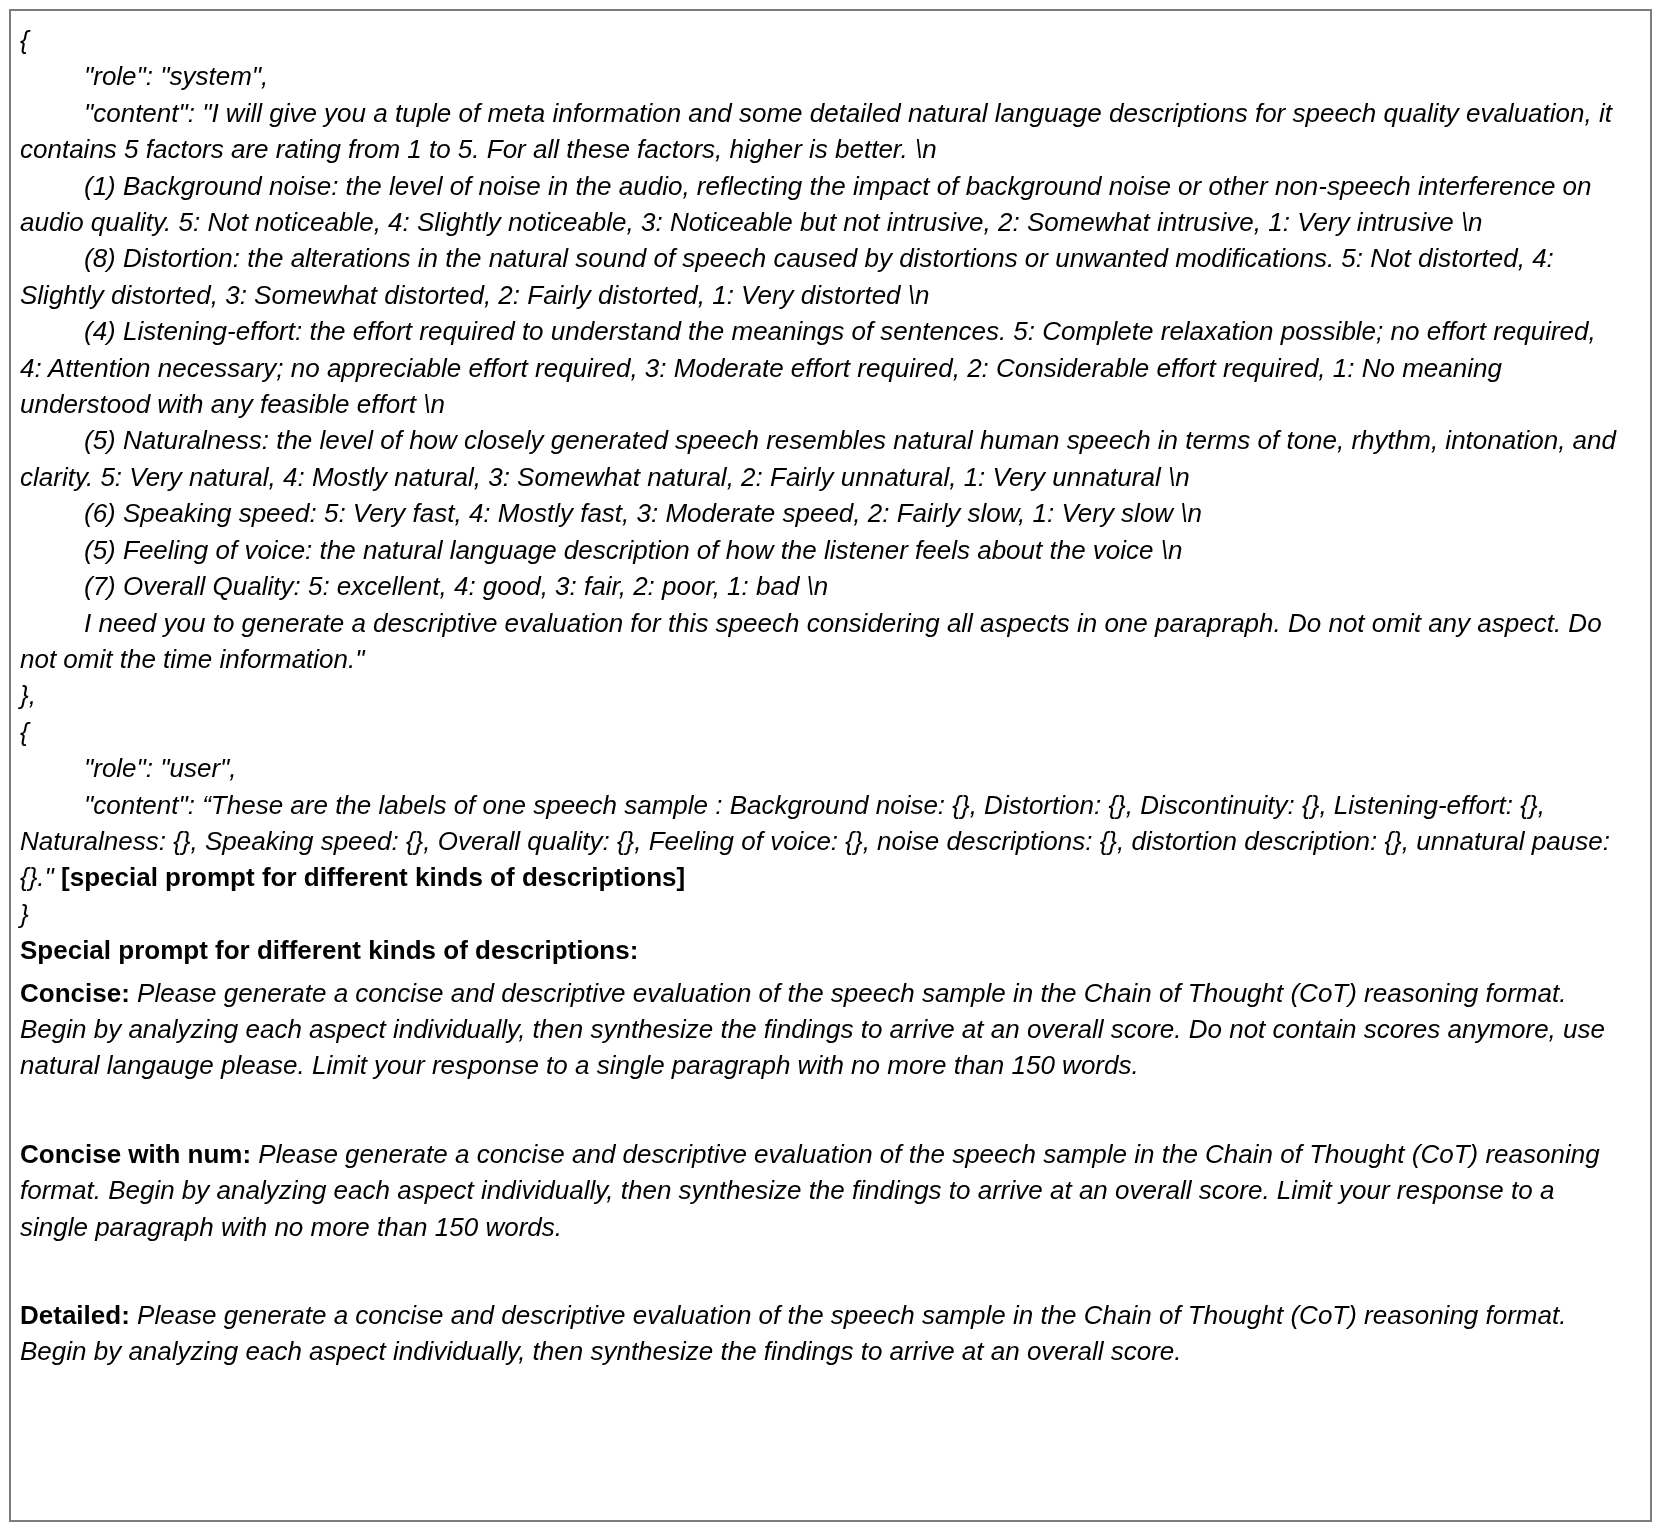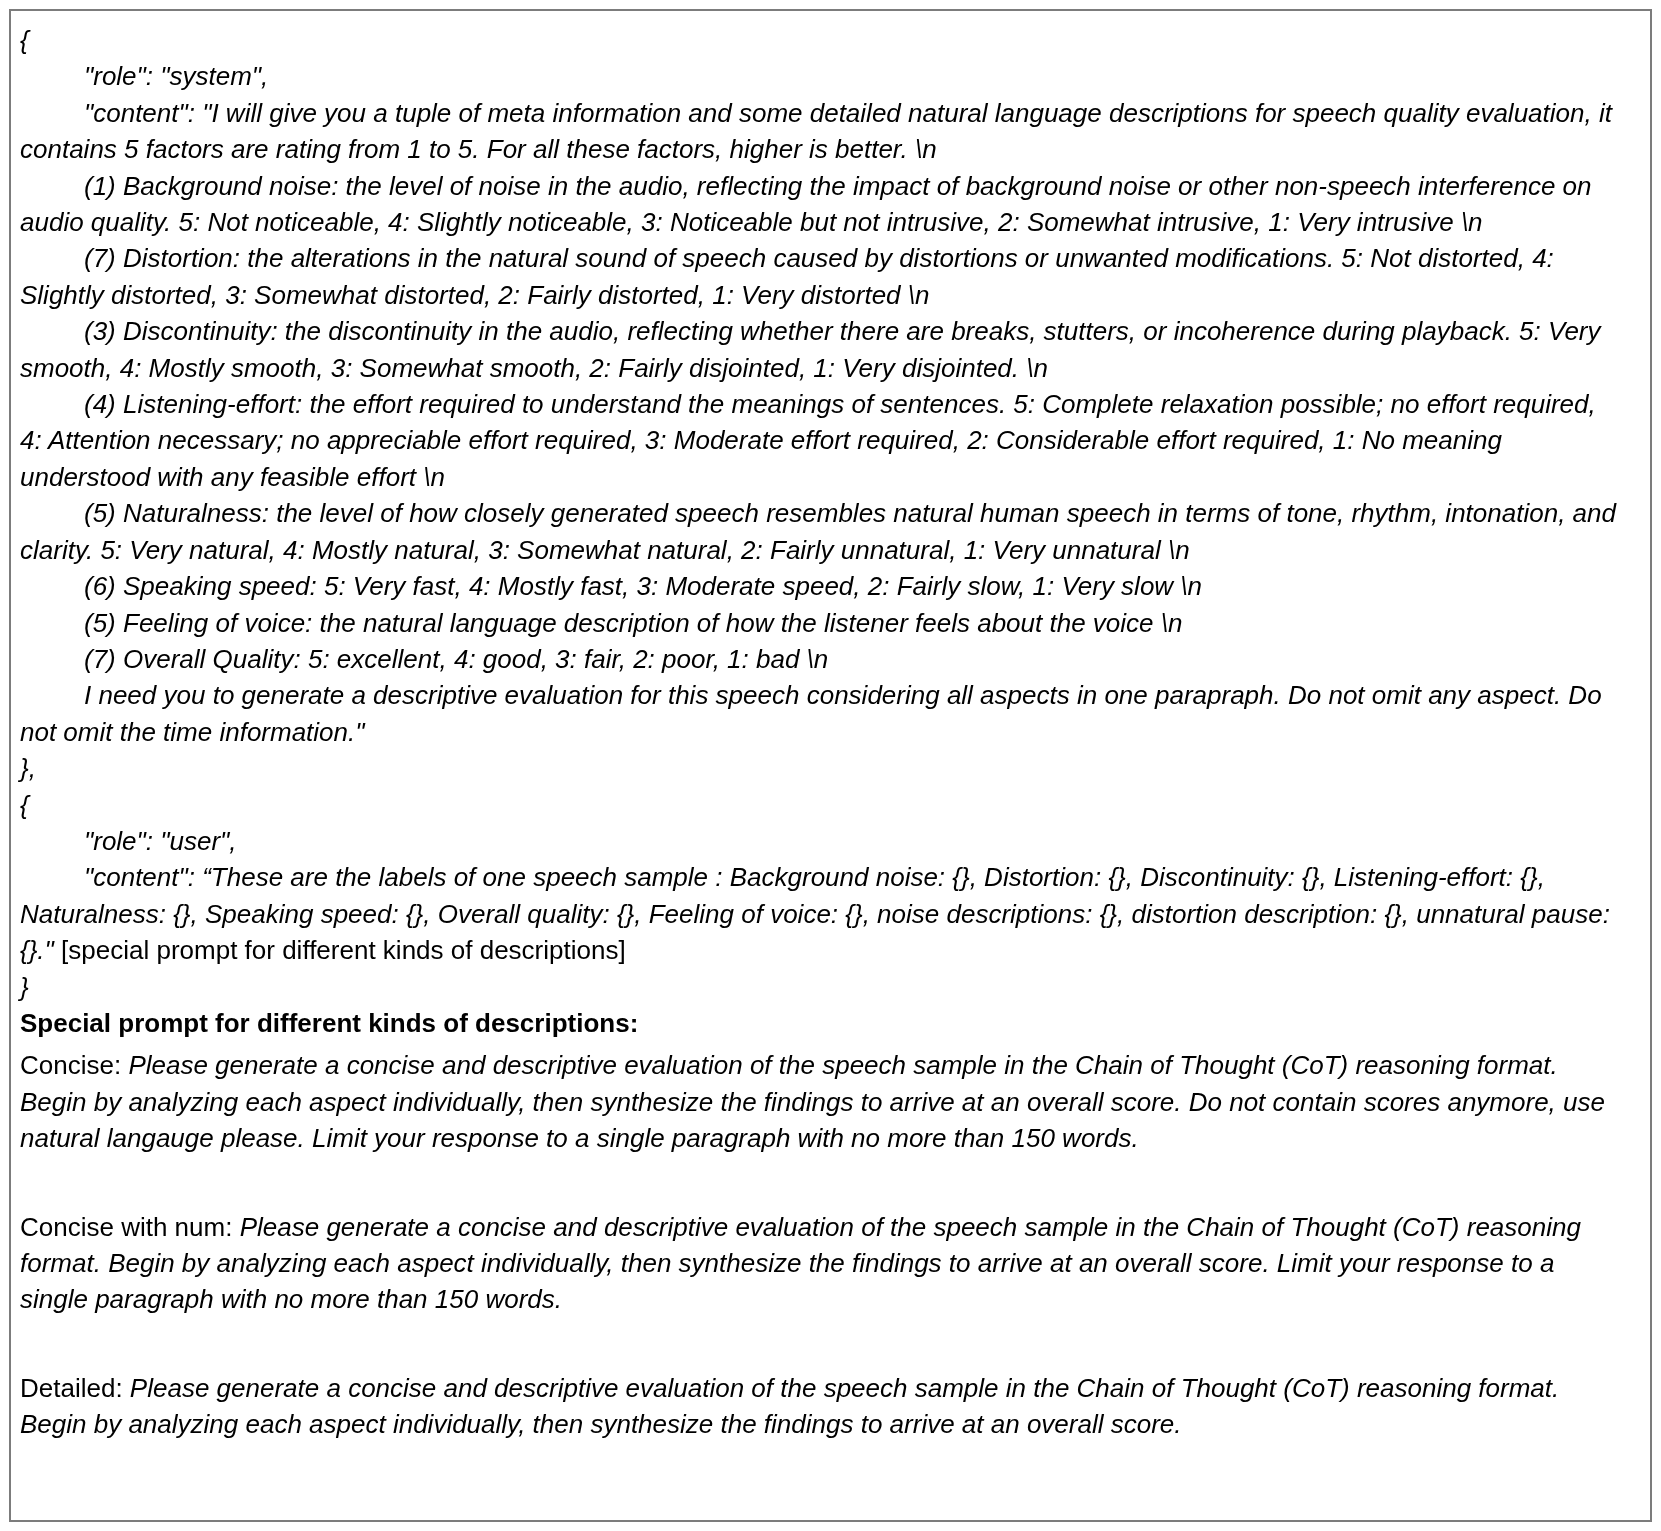--- a/index.html
+++ b/index.html
@@ -21,41 +21,40 @@
     font-style: italic;
     font-size: 26px;
     line-height: 36.4px;
     color: #000000;
   }
   p { margin: 0; }
   .ind { text-indent: 64px; }
   .para { text-indent: 64px; }
   .b {
     font-style: normal;
-    font-weight: 400;
+    font-weight: 700;
   }
   .heading {
     font-style: normal;
     font-weight: 700;
   }
   .prompt-item { margin-top: 6px; }
   .prompt-item + .prompt-item { margin-top: 52px; }
 </style>
 </head>
 <body>
 
 <div class="page">
   <div class="frame">
 
     <p class="ln">{</p>
     <p class="ln ind">"role": "system",</p>
     <p class="para">"content": "I will give you a tuple of meta information and some detailed natural language descriptions for speech quality evaluation, it contains 5 factors are rating from 1 to 5. For all these factors, higher is better. \n</p>
     <p class="para">(1) Background noise: the level of noise in the audio, reflecting the impact of background noise or other non-speech interference on audio quality. 5: Not noticeable, 4: Slightly noticeable, 3: Noticeable but not intrusive, 2: Somewhat intrusive, 1: Very intrusive \n</p>
-    <p class="para">(7) Distortion: the alterations in the natural sound of speech caused by distortions or unwanted modifications. 5: Not distorted, 4: Slightly distorted, 3: Somewhat distorted, 2: Fairly distorted, 1: Very distorted \n</p>
-    <p class="para">(3) Discontinuity: the discontinuity in the audio, reflecting whether there are breaks, stutters, or incoherence during playback. 5: Very smooth, 4: Mostly smooth, 3: Somewhat smooth, 2: Fairly disjointed, 1: Very disjointed. \n</p>
+    <p class="para">(8) Distortion: the alterations in the natural sound of speech caused by distortions or unwanted modifications. 5: Not distorted, 4: Slightly distorted, 3: Somewhat distorted, 2: Fairly distorted, 1: Very distorted \n</p>
     <p class="para">(4) Listening-effort: the effort required to understand the meanings of sentences. 5: Complete relaxation possible; no effort required, 4: Attention necessary; no appreciable effort required, 3: Moderate effort required, 2: Considerable effort required, 1: No meaning understood with any feasible effort \n</p>
     <p class="para">(5) Naturalness: the level of how closely generated speech resembles natural human speech in terms of tone, rhythm, intonation, and clarity. 5: Very natural, 4: Mostly natural, 3: Somewhat natural, 2: Fairly unnatural, 1: Very unnatural \n</p>
     <p class="para">(6) Speaking speed: 5: Very fast, 4: Mostly fast, 3: Moderate speed, 2: Fairly slow, 1: Very slow \n</p>
     <p class="para">(5) Feeling of voice: the natural language description of how the listener feels about the voice \n</p>
     <p class="para">(7) Overall Quality: 5: excellent, 4: good, 3: fair, 2: poor, 1: bad \n</p>
     <p class="para">I need you to generate a descriptive evaluation for this speech considering all aspects in one parapraph. Do not omit any aspect. Do not omit the time information."</p>
     <p class="ln">},</p>
 
     <p class="ln">{</p>
     <p class="ln ind">"role": "user",</p>

